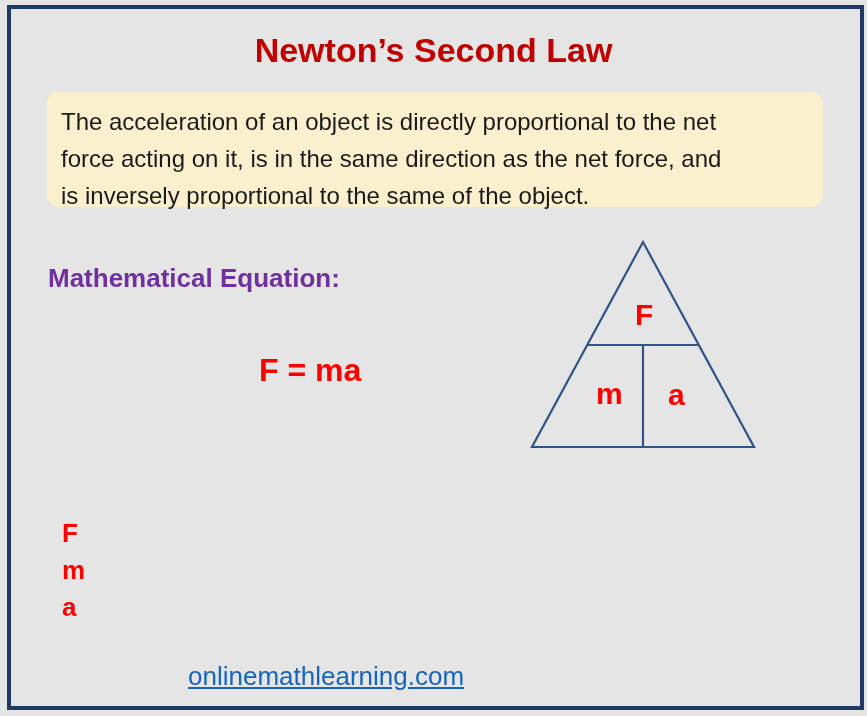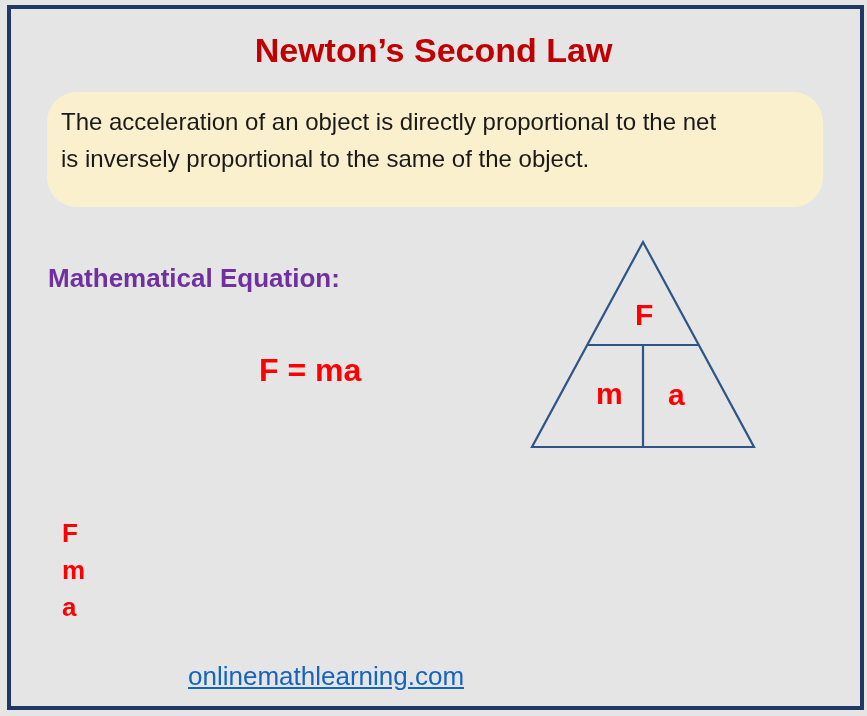--- a/index.html
+++ b/index.html
@@ -29,21 +29,21 @@
     font-size: 34px;
     font-weight: bold;
     color: var(--title-text, #C00000);
   }
 
   .definition-box {
     position: absolute;
     left: 47px; top: 92px;
     width: 776px; height: 115px;
     background: var(--definition-bg, #FBF0CE);
-    border-radius: 30px;
+    border-radius: 12px;
     padding: 11px 0 0 14px;
     color: var(--definition-text, #1A1A1A);
     font-size: 24px;
     line-height: 37px;
   }
   .definition-box p { white-space: nowrap; }
 
   .eq-label {
     position: absolute;
     left: 48px; top: 263px;
@@ -108,20 +108,21 @@
 <body>
 
 <div class="canvas">
 
   <div class="frame"></div>
 
   <h1 class="title">Newton’s Second Law</h1>
 
   <div class="definition-box">
     <p>The acceleration of an object is directly proportional to the net</p>
+    <p>force acting on it, is in the same direction as the net force, and</p>
     <p>is inversely proportional to the same of the object.</p>
   </div>
 
   <div class="eq-label">Mathematical Equation:</div>
 
   <div class="formula">F = ma</div>
 
   <svg class="triangle-svg" width="235" height="215" viewBox="0 0 235 215">
     <polygon points="118,6 7,211 229,211"></polygon>
     <line x1="62" y1="109" x2="174" y2="109"></line>

